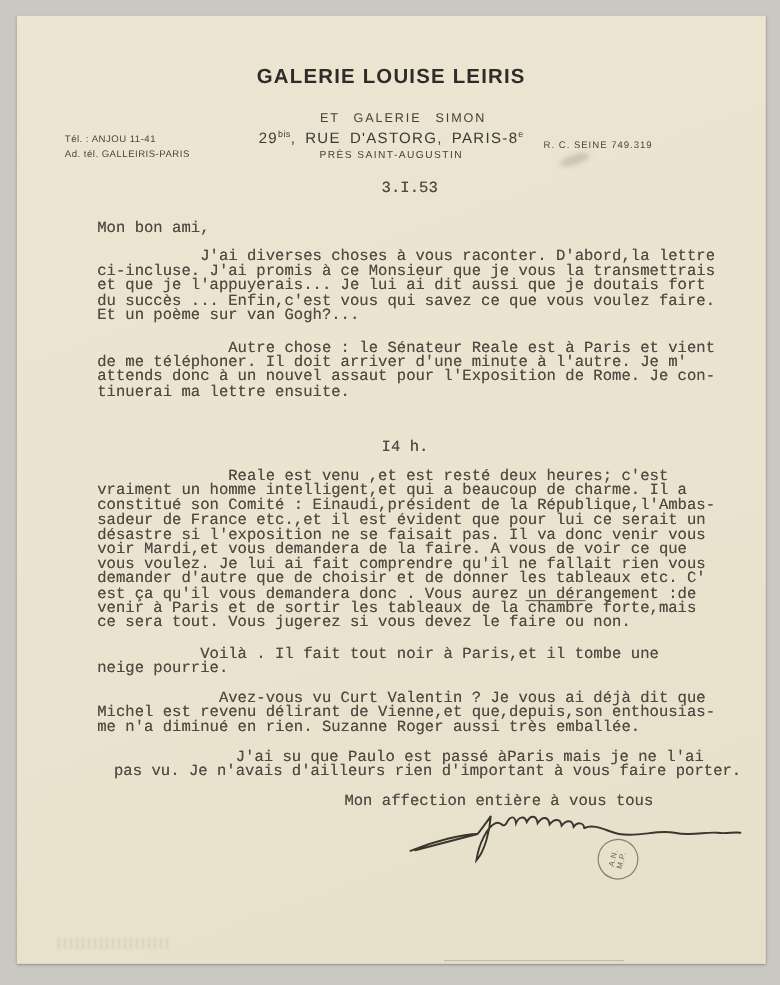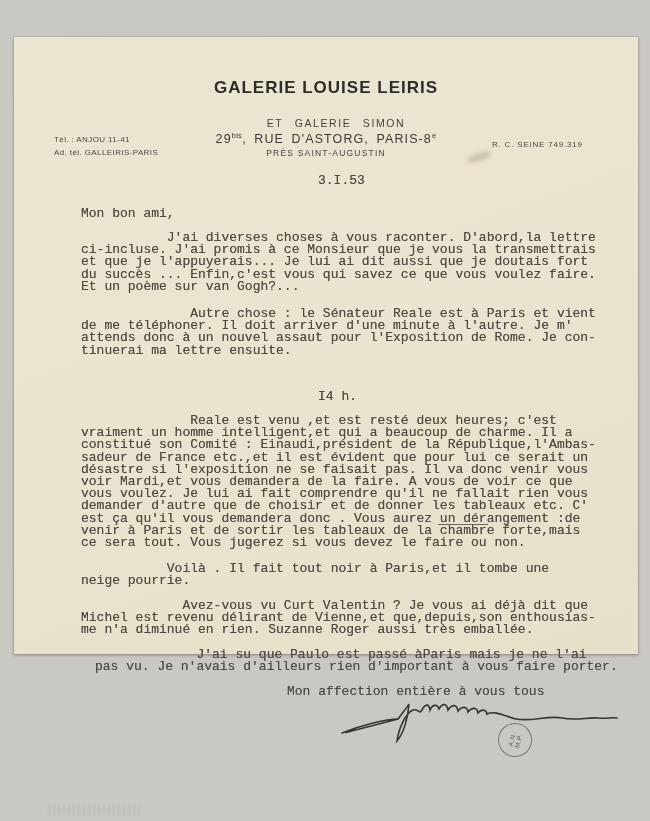--- a/index.html
+++ b/index.html
@@ -5,37 +5,36 @@
   html,body { margin:0; padding:0; }
   body {
     width:650px; height:821px;
     background:#c9c8c3;
     font-family:"Liberation Sans", sans-serif;
     position:relative;
     overflow:hidden;
   }
   .paper {
     position:absolute; left:14px; top:13px;
-    width:624px; height:617px;
+    width:624px; height:790px;
     background:linear-gradient(160deg,#ece5d1 0%,#eae3cf 55%,#e6dfc9 100%);
     box-shadow:0 1px 3px rgba(60,58,52,.45), 0 0 1px rgba(60,58,52,.4);
-    margin-top:24px;
   }
   .abs { position:absolute; }
   .lh-center { left:0; right:0; text-align:center; color:#3b3934; }
   .lh-title { top:41px; font-size:17px; font-weight:700; letter-spacing:1px; color:#2e2c28; }
   .lh-sub { font-size:10.5px; letter-spacing:1.6px; word-spacing:7px; color:#45423c; }
   .lh-sub1 { top:67px; }
   .lh-sub2 { top:80px;padding-left:20px; }
   .lh-addr { top:94px; font-size:12.5px; letter-spacing:1.1px; word-spacing:3px; color:#3b3934; }
   .lh-addr sup { font-size:7.5px; letter-spacing:.3px; }
   .lh-pres { top:111px; font-size:8.5px; letter-spacing:1.2px; color:#45423c; }
   .lh-small { font-size:8px; letter-spacing:.4px; color:#4a473f; line-height:13px; }
   .lh-tel { left:40px; top:96px; }
-  .lh-rc { left:478px; top:101px; letter-spacing:.8px; }
+  .lh-rc { left:439px; top:101px; letter-spacing:.8px; }
 
   .typed, .tline {
     font-family:"Liberation Mono","DejaVu Sans Mono", monospace;
     font-size:13px; line-height:12.2px;
     color:#4f4a41;
     text-shadow:0 0 .5px rgba(79,74,65,.65);
   }
   .tline { white-space:pre; }
   .typed { white-space:pre; }
 

